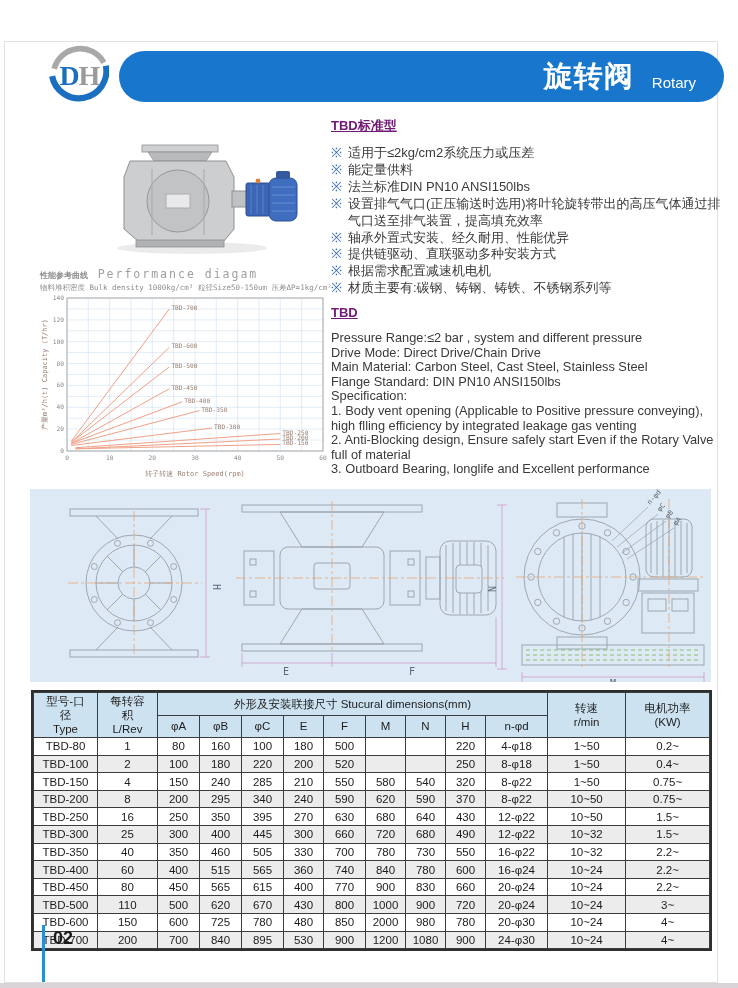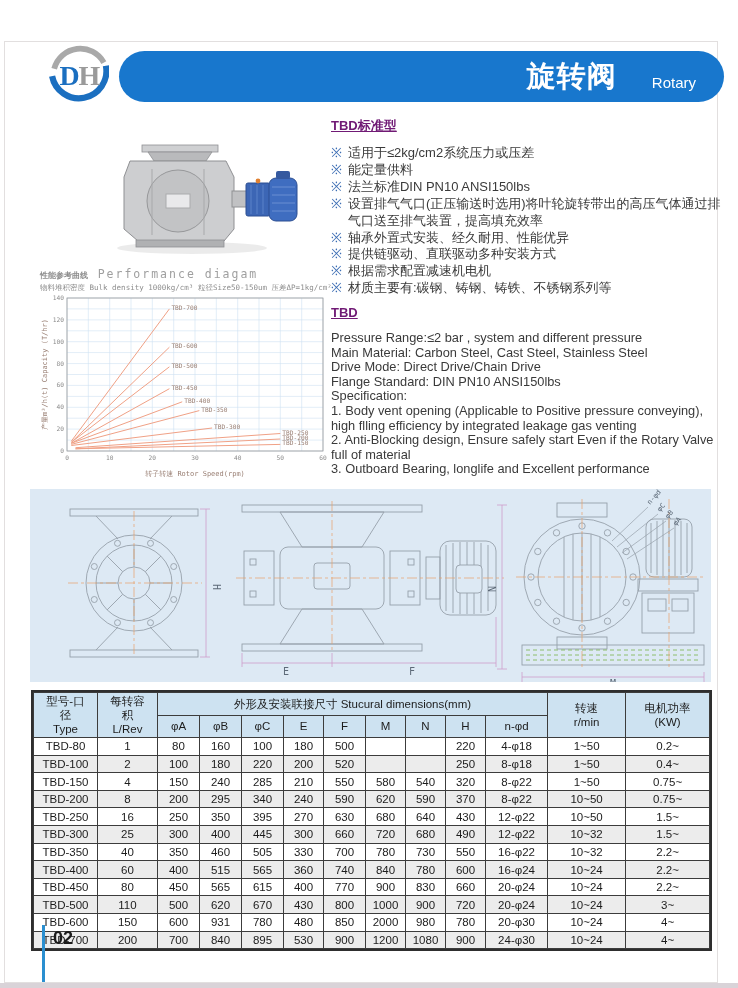--- a/index.html
+++ b/index.html
@@ -3,21 +3,21 @@
 <meta charset="utf-8">
 <style>
   html,body{margin:0;padding:0;background:#fff;}
   .page{position:relative;width:738px;height:988px;background:#fff;overflow:hidden;
         font-family:"Liberation Sans",sans-serif;color:#333;}
   .frame{position:absolute;left:4px;top:41px;width:712px;height:940px;border:1px solid #e2dfdf;pointer-events:none;}
   .bottom-strip{position:absolute;left:0;bottom:0;width:738px;height:5px;background:#d9d3d8;}
   
   .logo{position:absolute;left:49px;top:44px;width:60px;height:60px;}
   .banner{position:absolute;left:119px;top:51px;width:605px;height:51px;background:#1877cd;border-radius:26px;
-          display:flex;align-items:center;justify-content:flex-end;box-sizing:border-box;padding-right:28px;gap:25px;}
+          display:flex;align-items:center;justify-content:flex-end;box-sizing:border-box;padding-right:28px;gap:8px;}
   .banner .zh{color:#fff;font-size:29px;font-weight:bold;letter-spacing:1px;}
   .banner .en{color:#fff;font-size:15px;align-self:center;margin-top:12px;margin-left:10px;}
   
   .sec-title{position:absolute;color:#701a75;font-size:13px;font-weight:bold;text-decoration:underline;}
   #intro-title{left:331px;top:117px;}
   #spec-title{left:331px;top:305px;}
   .bullets{position:absolute;left:331px;top:145px;width:402px;font-size:13px;line-height:16.9px;color:#3a3a3a;}
   .bullets .item{display:flex;}
   .bullets .marker{color:#3d6eb4;margin-right:6px;flex:0 0 auto;}
   .specs{position:absolute;left:331px;top:331px;width:402px;font-size:12.8px;line-height:14.6px;color:#3a3a3a;}
@@ -114,22 +114,22 @@
       </div>
       <div class="item">
         <span class="marker">※</span>
         <span>材质主要有:碳钢、铸钢、铸铁、不锈钢系列等</span>
       </div>
     </div>
 
   <div class="sec-title" id="spec-title">TBD</div>
   <div class="specs" id="spec-lines">
       <div>Pressure Range:≤2 bar , system and different pressure</div>
+      <div>Drive Mode: Direct Drive/Chain Drive</div>
       <div>Main Material: Carbon Steel, Cast Steel, Stainless Steel</div>
-      <div>Drive Mode: Direct Drive/Chain Drive</div>
       <div>Flange Standard: DIN PN10 ANSI150lbs</div>
       <div>Specification:</div>
       <div>1. Body vent opening (Applicable to Positive pressure conveying),</div>
       <div>high flling efficiency by integrated leakage gas venting</div>
       <div>2. Anti-Blocking design, Ensure safely start Even if the Rotary Valve</div>
       <div>full of material</div>
       <div>3. Outboard Bearing, longlife and Excellent performance</div>
     </div>
 
   <div class="chart">
@@ -546,21 +546,21 @@
             <td>900</td>
             <td>720</td>
             <td>20-φ24</td>
             <td>10~24</td>
             <td>3~</td>
           </tr>
           <tr class="">
             <td>TBD-600</td>
             <td>150</td>
             <td>600</td>
-            <td>931</td>
+            <td>725</td>
             <td>780</td>
             <td>480</td>
             <td>850</td>
             <td>2000</td>
             <td>980</td>
             <td>780</td>
             <td>20-φ30</td>
             <td>10~24</td>
             <td>4~</td>
           </tr>

